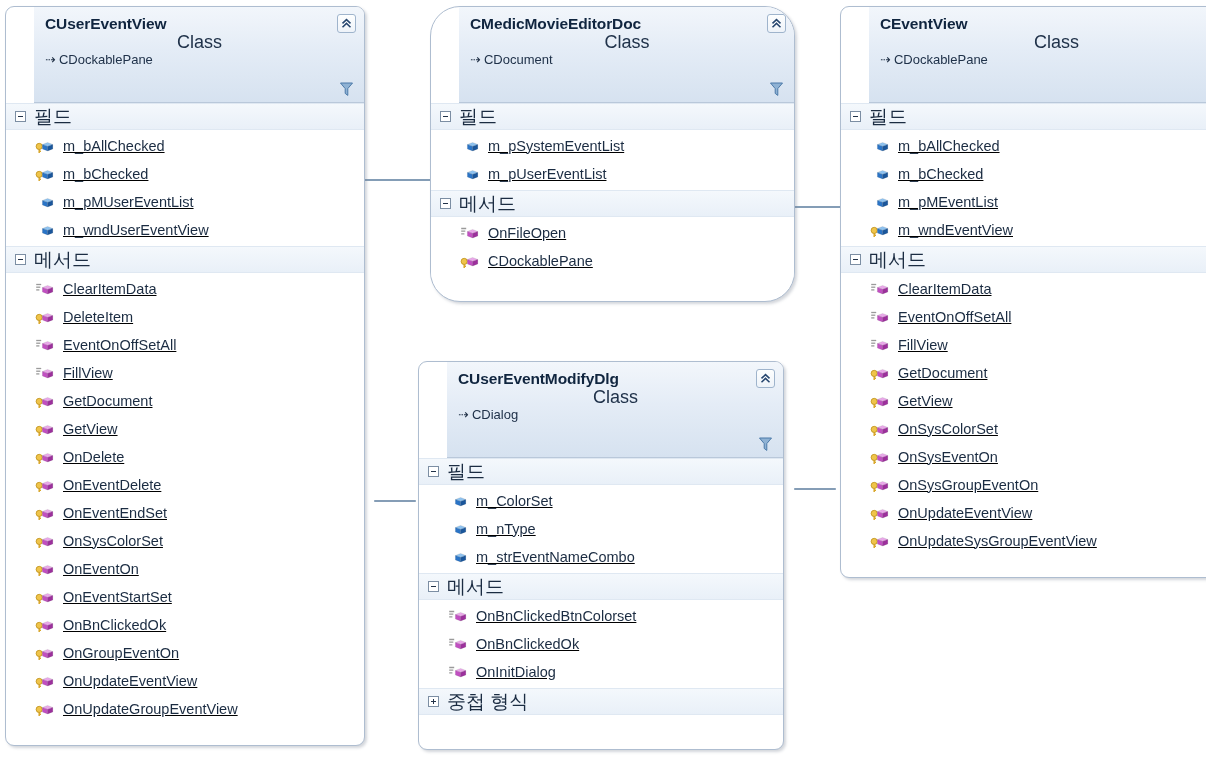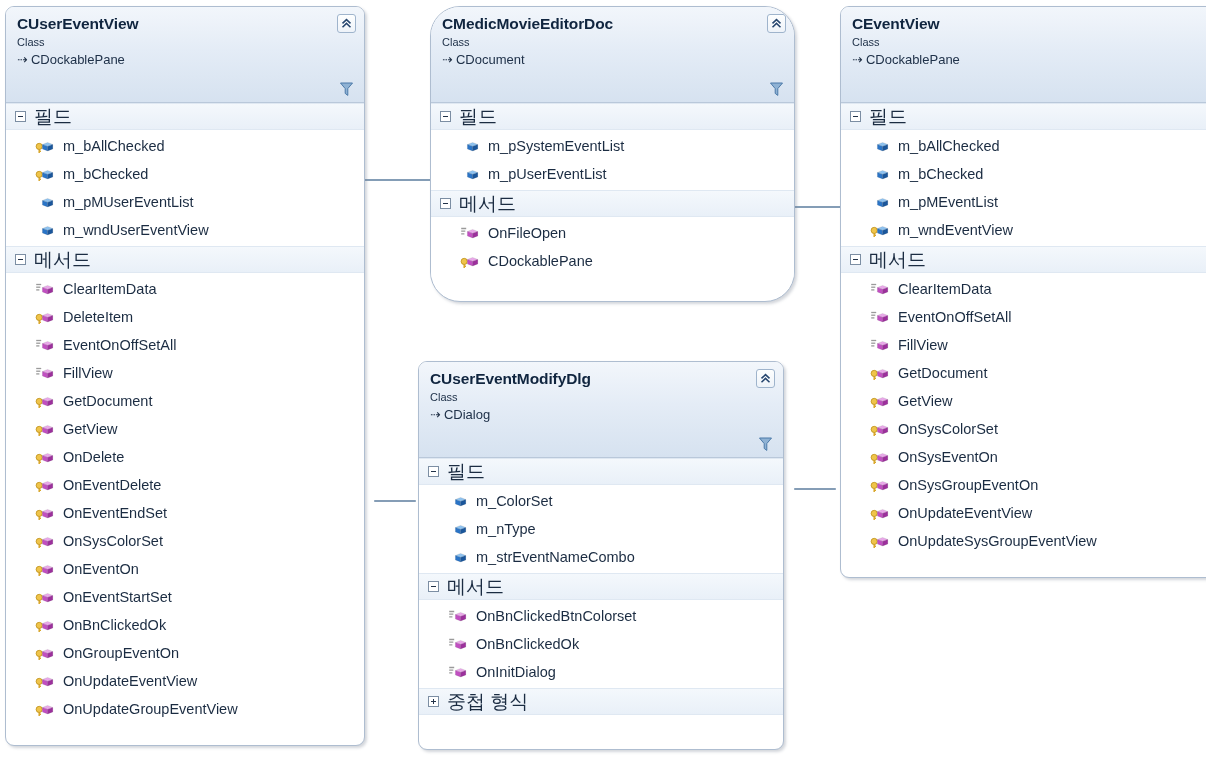--- a/index.html
+++ b/index.html
@@ -37,33 +37,35 @@
     overflow: hidden;
   }
 
   .shape-header {
     position: relative;
     background: linear-gradient(to bottom, #f2f6fb 0%, #e4ecf6 45%, #d6e2f0 100%);
     border-bottom: 1px solid #b9c8da;
     padding: 7px 10px 16px 11px;
     height: 96px;
     box-sizing: border-box;
+    margin-left: 28px;
   }
   .shape-title {
     font-size: 15.5px;
     font-weight: bold;
     color: #10253f;
     line-height: 19px;
     white-space: nowrap;
     letter-spacing: -0.1px;
   }
   .shape-kind {
-    font-size: 11px;
+    font-size: 18px;
     color: #20324a;
     line-height: 18px;
+    text-align: center;
   }
   .shape-base {
     font-size: 13px;
     color: #20324a;
     line-height: 18px;
     white-space: nowrap;
   }
   .shape-base .arrow-glyph {
     display: inline-block;
     margin-right: 3px;
@@ -138,20 +140,21 @@
   .member-list {
     background: #ffffff;
     padding: 2px 0 2px 0;
   }
   .member-row {
     display: flex;
     align-items: center;
     height: 28px;
     padding-left: 29px;
     box-sizing: border-box;
+    text-decoration: underline;
   }
   .member-icon {
     width: 20px;
     height: 16px;
     flex: 0 0 auto;
     margin-right: 8px;
     position: relative;
   }
   .member-icon svg { display: block; }
   .member-name {

